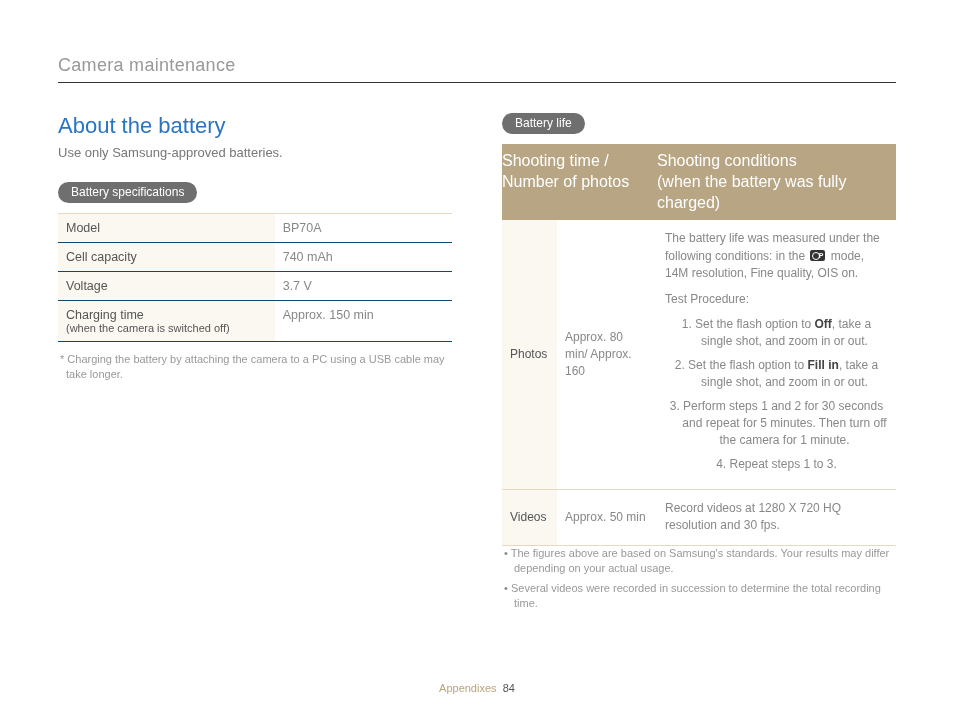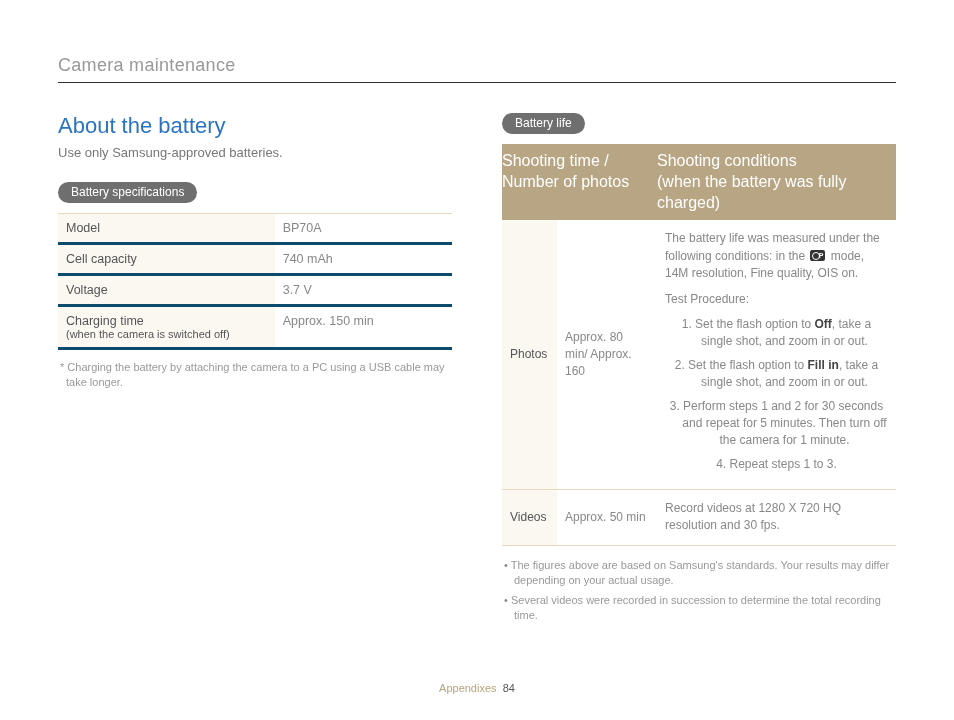--- a/index.html
+++ b/index.html
@@ -49,21 +49,21 @@
     border-radius: 11px;
     margin-bottom: 10px;
   }
   table.spec {
     width: 100%;
     border-collapse: collapse;
     font-size: 12.5px;
     color: #888888;
   }
   table.spec td {
-    border-bottom: 3px solid #0c4a6e;
+    border-bottom: 1px solid #0c4a6e;
     padding: 7px 8px;
     vertical-align: top;
   }
   table.spec tr:first-child td { border-top: 1px solid #e8d8c0; }
   table.spec td.label { color: #555555; background: #fbf8f2; width: 55%; }
   table.spec td.label .sub { font-size: 11px; display: block; }
   .footnote {
     font-size: 11px;
     color: #999999;
     margin-top: 10px;
@@ -126,21 +126,20 @@
     content: "";
     position: absolute;
     left: 2px; top: 2px;
     width: 6px; height: 6px;
     border-radius: 50%;
     border: 1px solid #ffffff;
   }
   .bullets {
     font-size: 11px;
     color: #999999;
-    margin-top: 12px;
     line-height: 1.4;
   }
   .bullets li {
     list-style: none;
     padding-left: 12px;
     text-indent: -10px;
     margin-bottom: 4px;
   }
   .bullets li::before { content: "•  "; color: #888888; }
   .footer {

